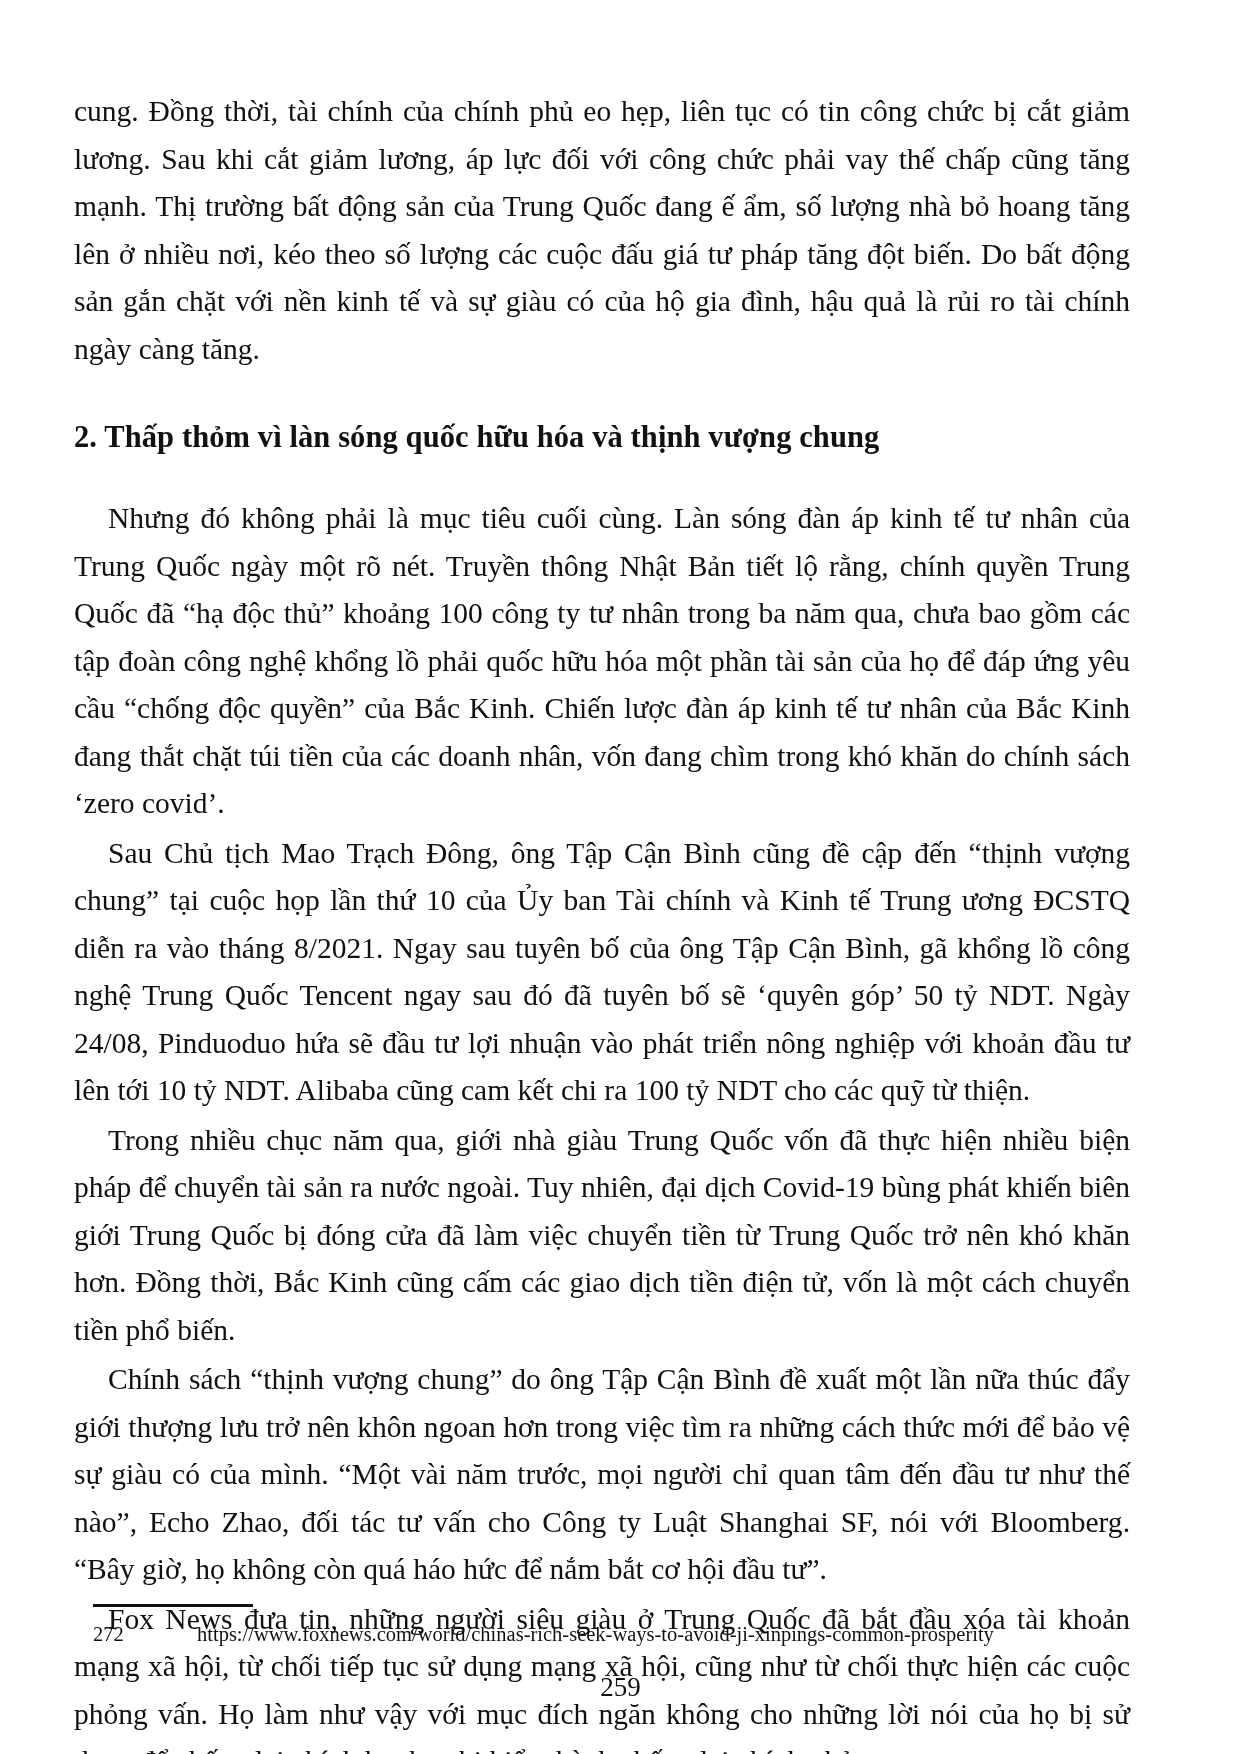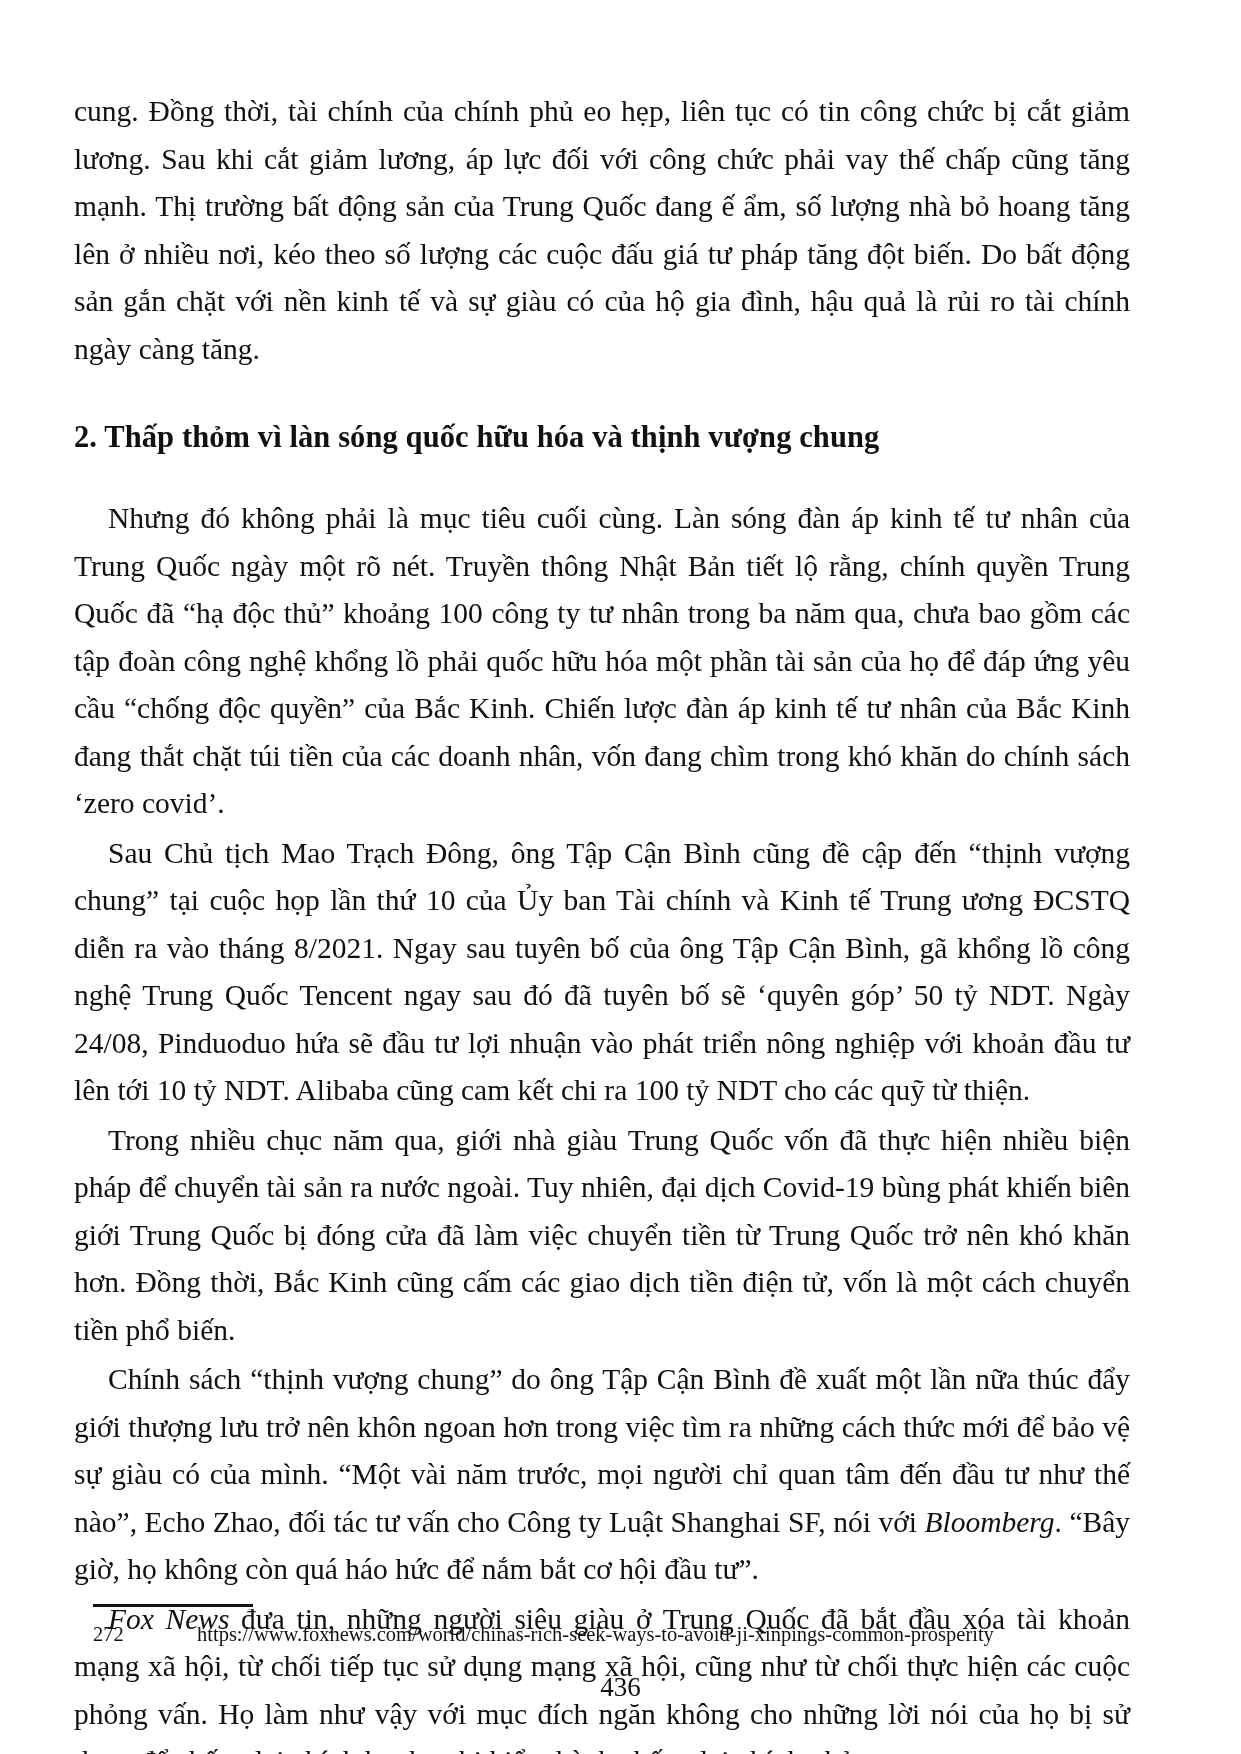--- a/index.html
+++ b/index.html
@@ -40,21 +40,20 @@
   }
   h2.section-heading {
     margin: 44px 0 38px 0;
     font-size: 30.5px;
     line-height: 40px;
     font-weight: bold;
     text-align: left;
     letter-spacing: 0.1px;
   }
   .ital {
-    font-style: italic;
   }
   .footnote-area {
     position: absolute;
     left: 93px;
     top: 1604px;
     width: 1056px;
   }
   .footnote-rule {
     width: 160px;
     height: 3px;
@@ -110,14 +109,14 @@
   </div>
 
   <div class="footnote-area">
     <div class="footnote-rule"></div>
     <div class="footnote-row">
       <span class="footnote-num">272</span>
       <span class="footnote-text">https://www.foxnews.com/world/chinas-rich-seek-ways-to-avoid-ji-xinpings-common-prosperity</span>
     </div>
   </div>
 
-  <div class="page-number">436</div>
+  <div class="page-number">259</div>
 </div>
 
 </body></html>

